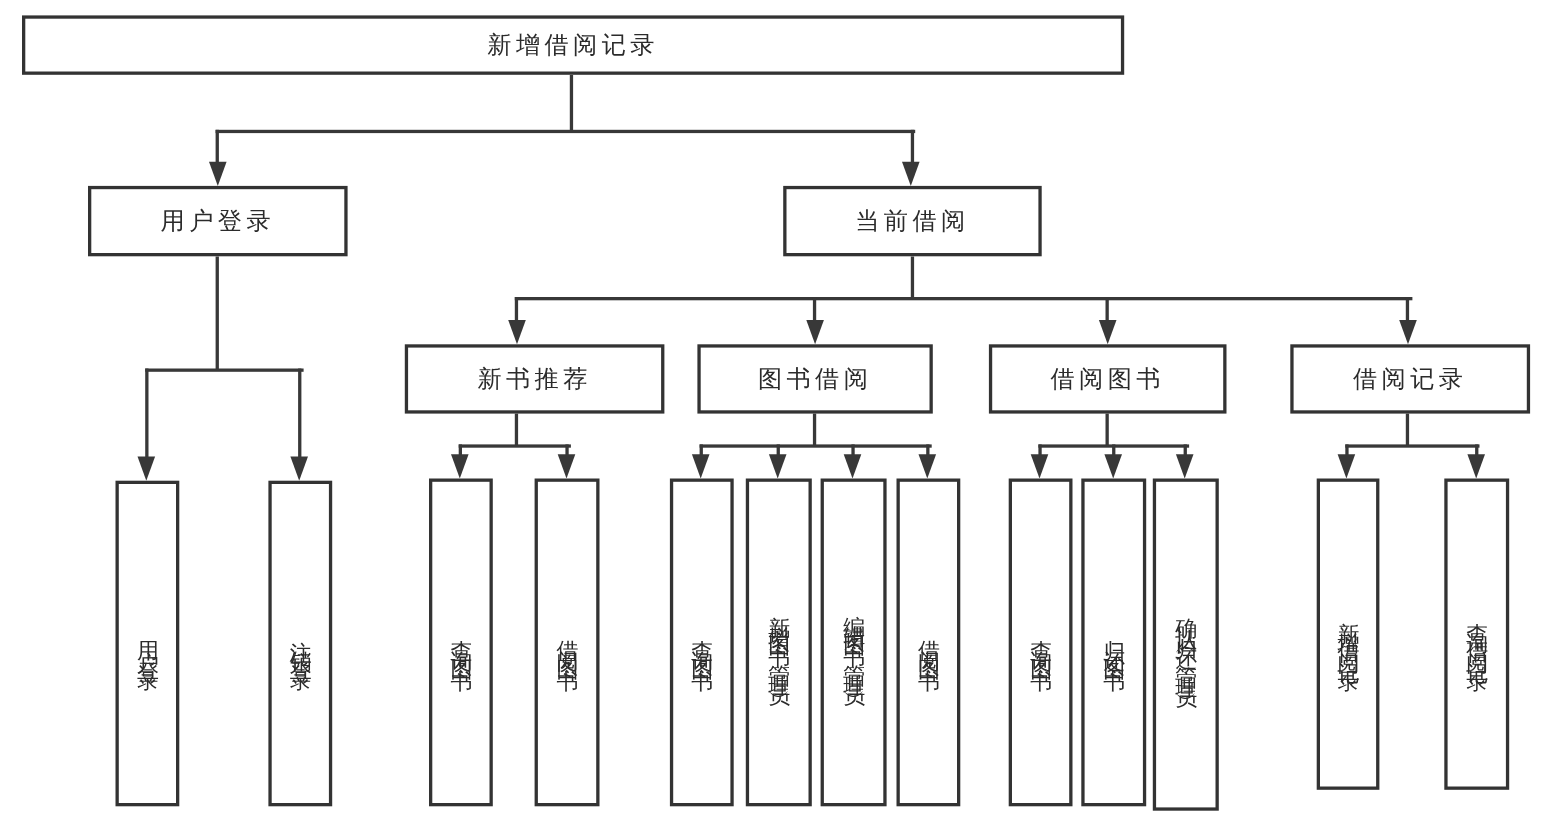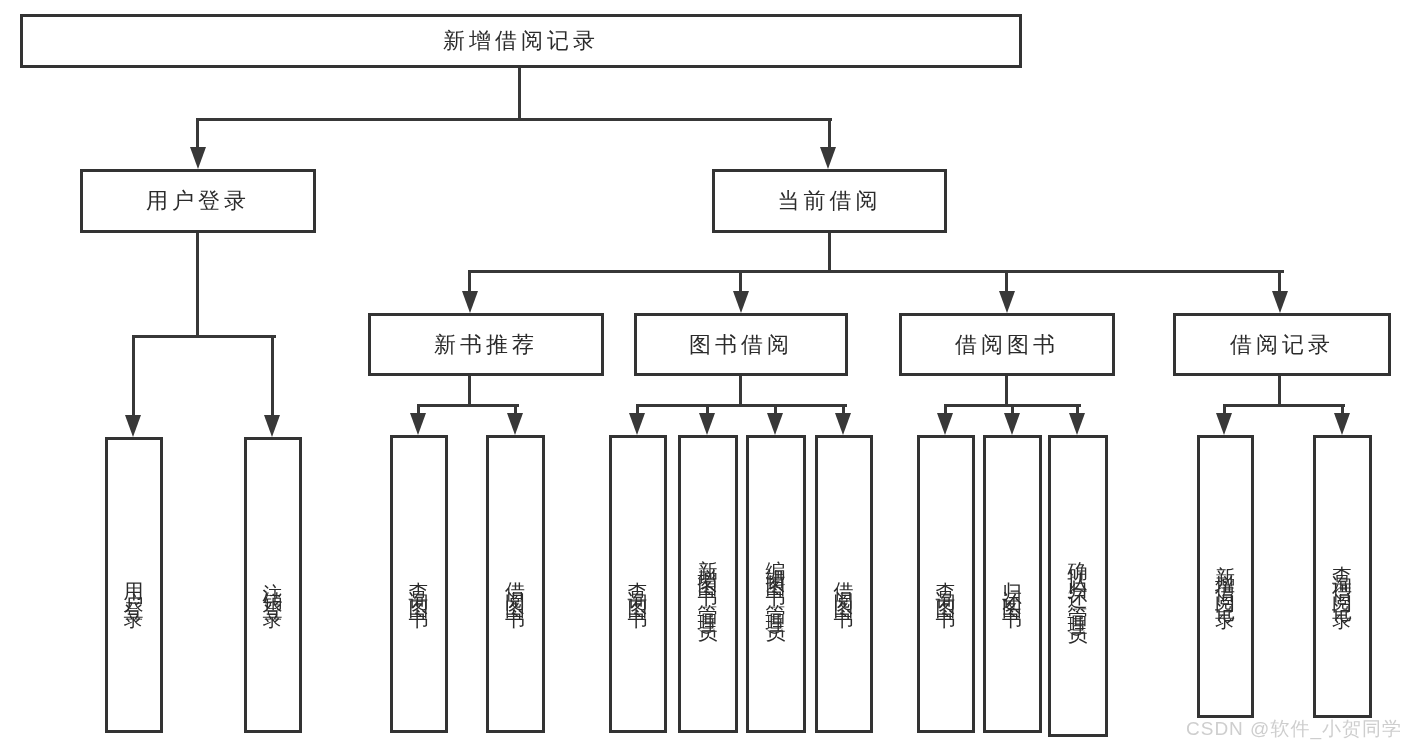--- a/index.html
+++ b/index.html
@@ -152,14 +152,13 @@
     <span class="vlabel">确认归还（管理员）</span>
   </div>
 
   <div class="box" style="left:1197px;top:435px;width:57px;height:283px">
     <span class="vlabel">新增借阅记录</span>
   </div>
   <div class="box" style="left:1313px;top:435px;width:59px;height:283px">
     <span class="vlabel">查询借阅记录</span>
   </div>
 
-  <div class="watermark">CSDN @软件_小贺同学</div>
 </div>
 
 </body></html>

